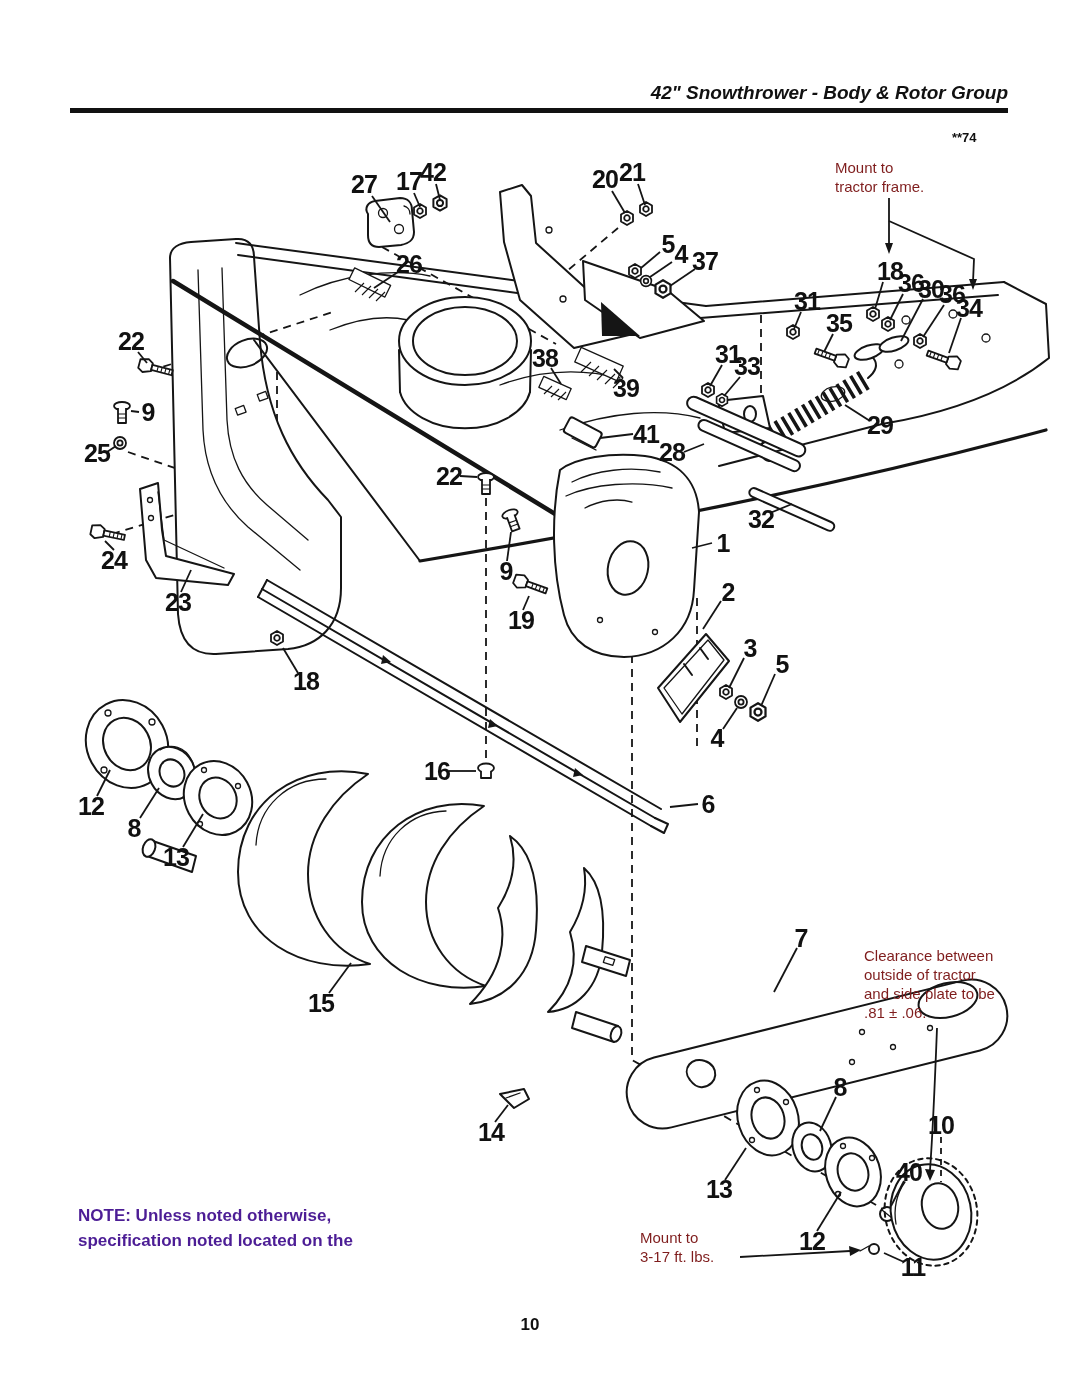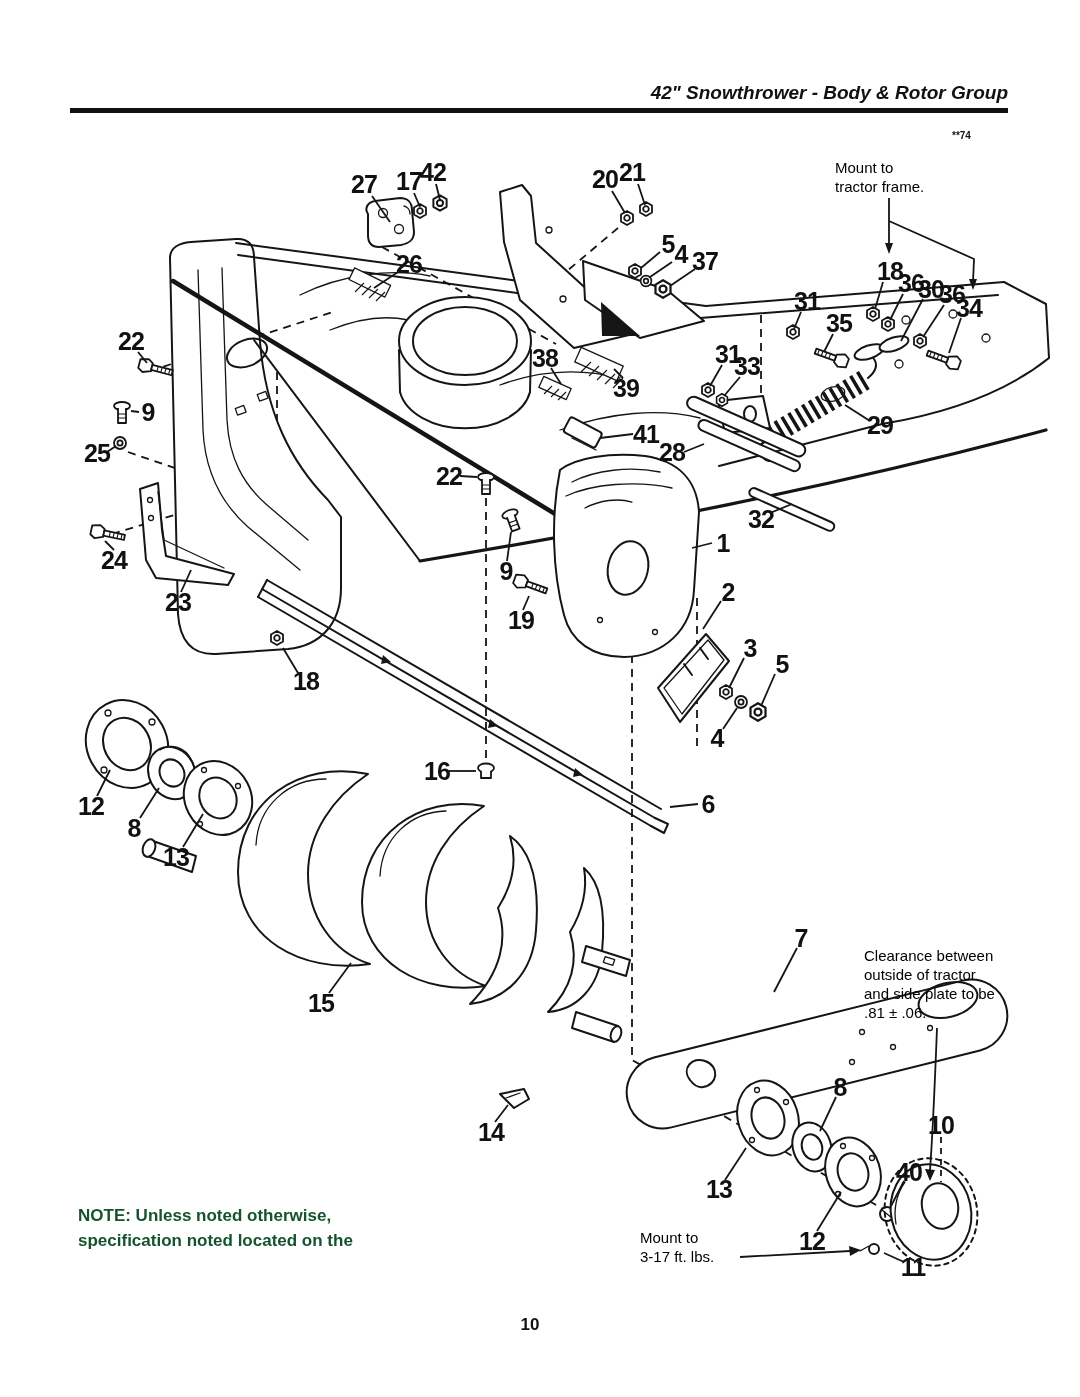--- a/index.html
+++ b/index.html
@@ -9,28 +9,28 @@
     margin:0 auto;
   }
   #header-title{
     position:absolute;top:82px;right:72px;
     font-size:19px;font-weight:700;font-style:italic;white-space:nowrap;
   }
   #header-rule{
     position:absolute;top:108px;left:70px;width:938px;height:5px;background:#111;
   }
   #figure-code{
-    position:absolute;top:130px;left:952px;font-size:10px;font-weight:700;
-  }
-  .note{position:absolute;font-size:15px;line-height:19px;color:#000000;}
+    position:absolute;top:130px;left:952px;font-size:13px;font-weight:700;
+  }
+  .note{position:absolute;font-size:15px;line-height:19px;color:#7f1d1d;}
   #note-mount{top:158px;left:835px;}
   #note-clearance{top:946px;left:864px;}
   #note-torque{top:1228px;left:640px;}
   #note-hardware{
-    top:1203px;left:78px;font-size:17px;font-weight:700;line-height:25px;color:#14532d;
+    top:1203px;left:78px;font-size:17px;font-weight:700;line-height:25px;color:#4c1d95;
   }
   #page-number{
     position:absolute;top:1315px;left:505px;width:50px;text-align:center;
     font-size:17px;font-weight:700;
   }
   svg#diagram{position:absolute;left:0;top:0;}
   .ol{fill:none;stroke:#151515;stroke-width:2;stroke-linecap:round;stroke-linejoin:round;}
   .olw{fill:#ffffff;stroke:#151515;stroke-width:2;stroke-linecap:round;stroke-linejoin:round;}
   .thin{stroke-width:1.3;}
   .bold{stroke-width:4.5;}

